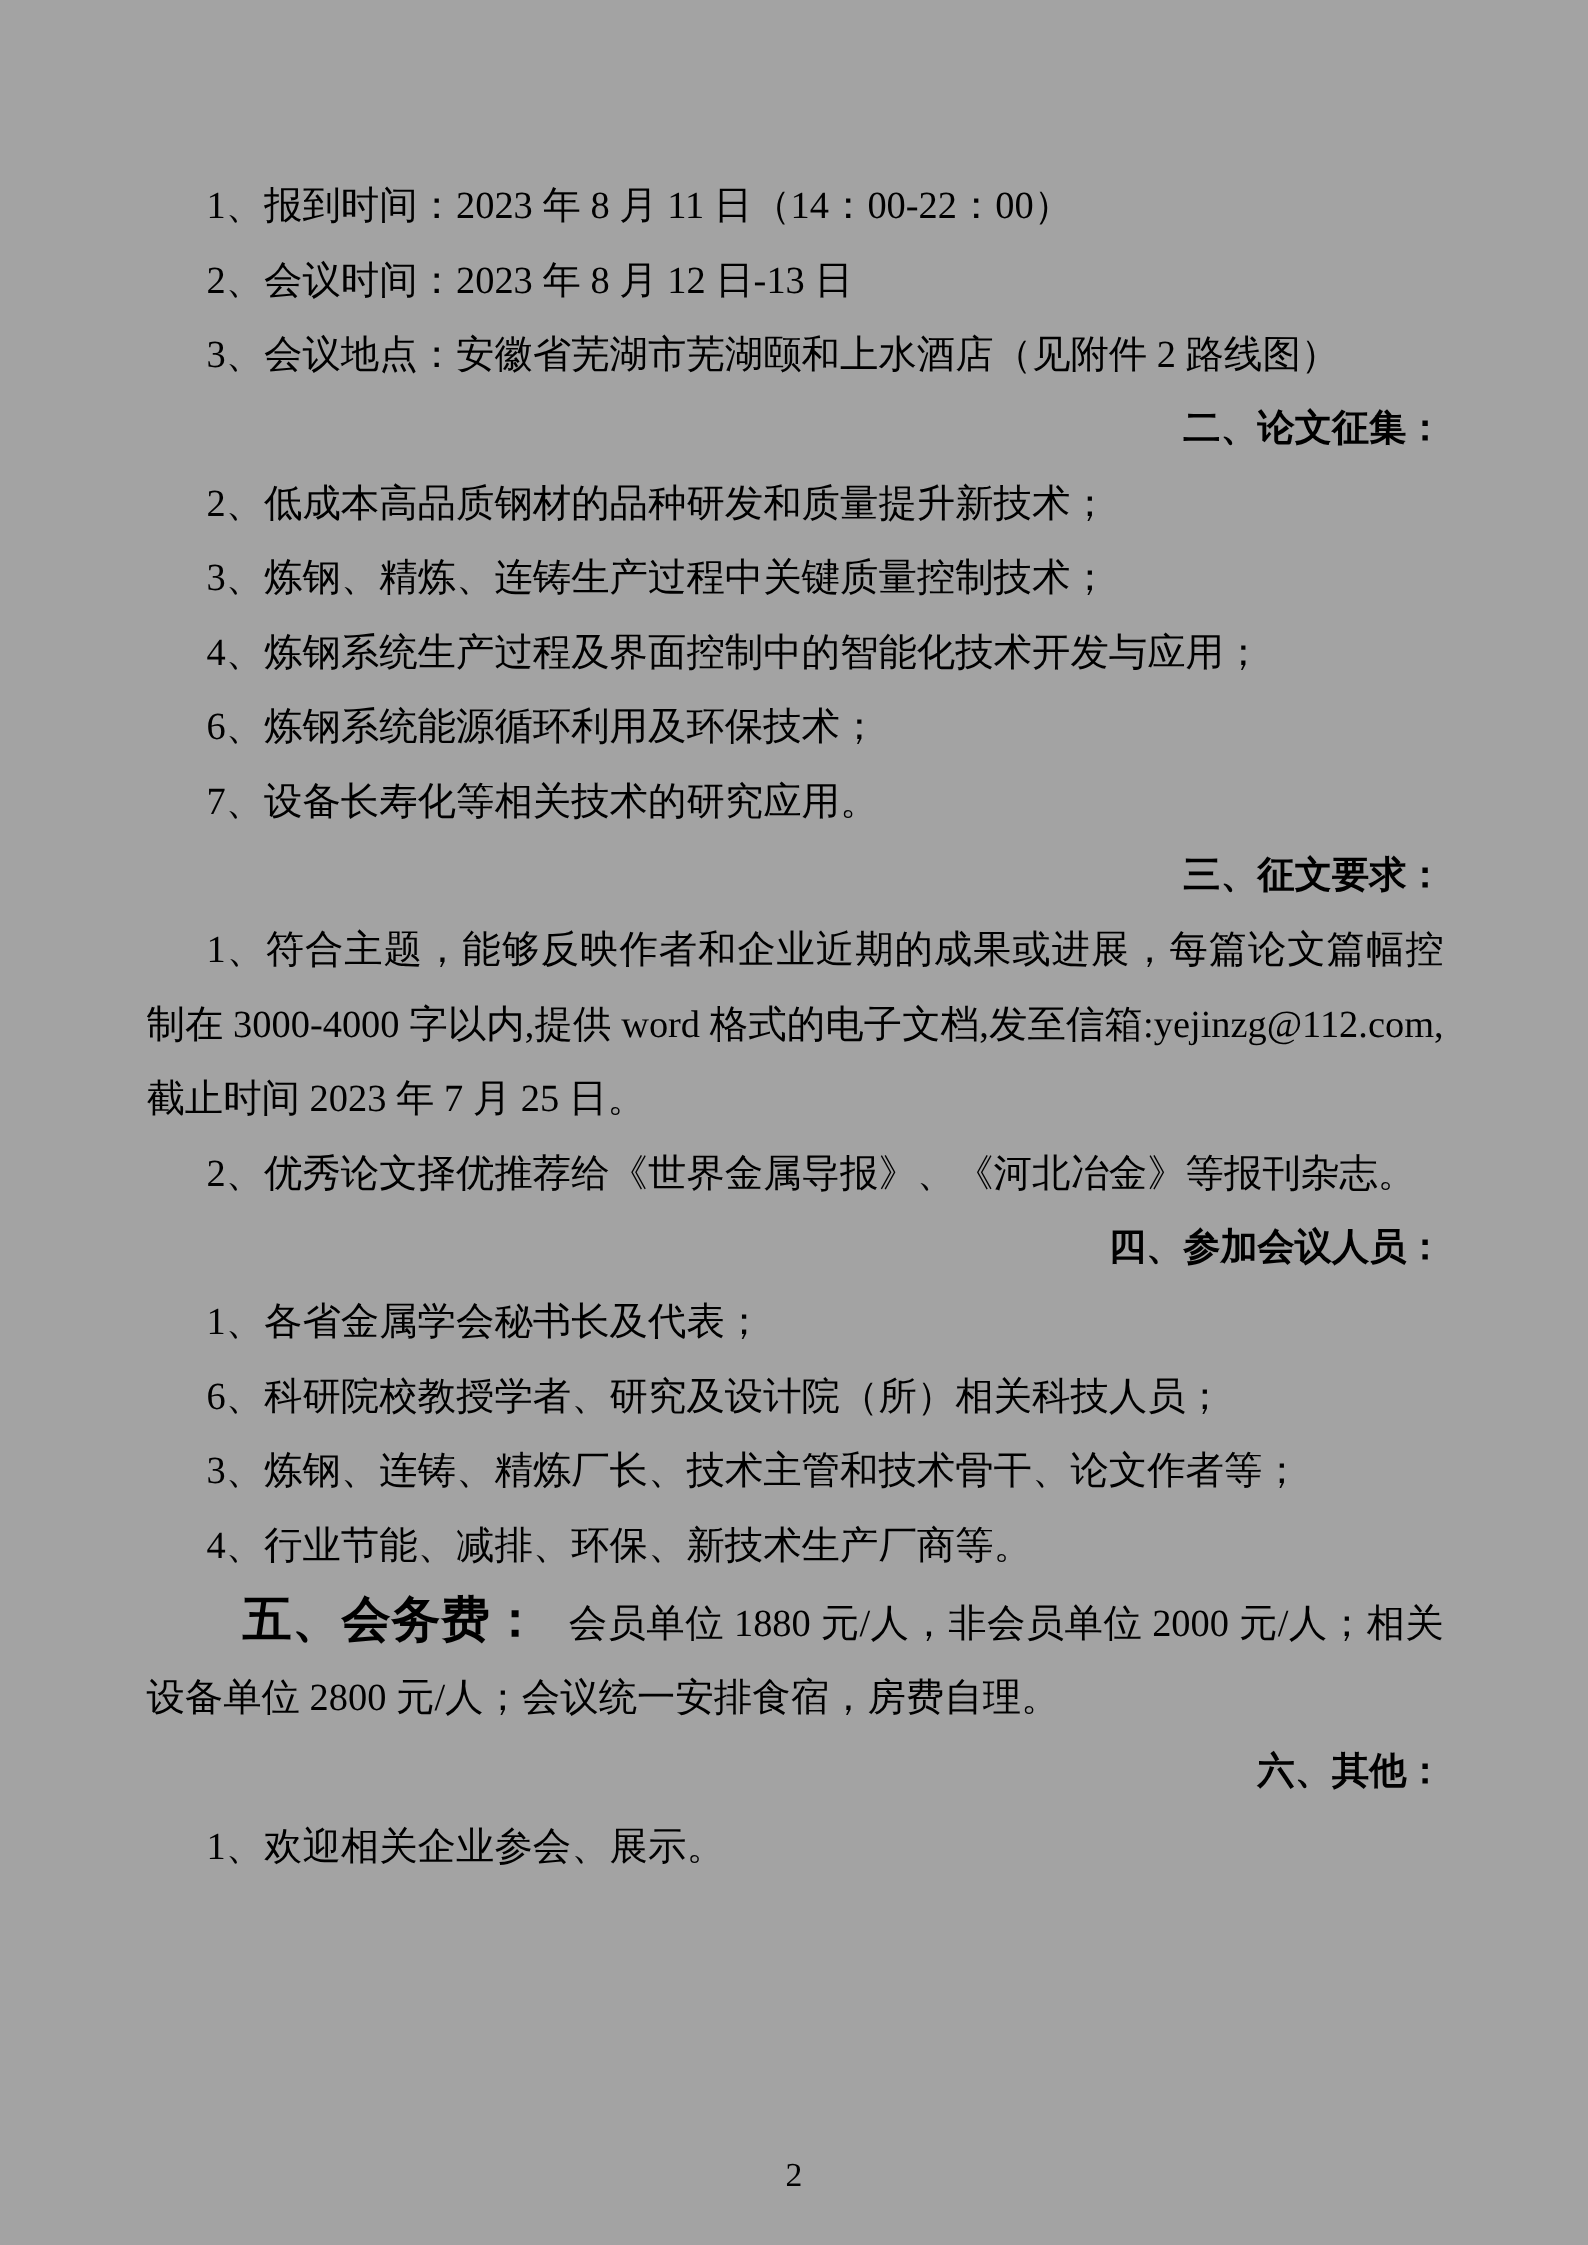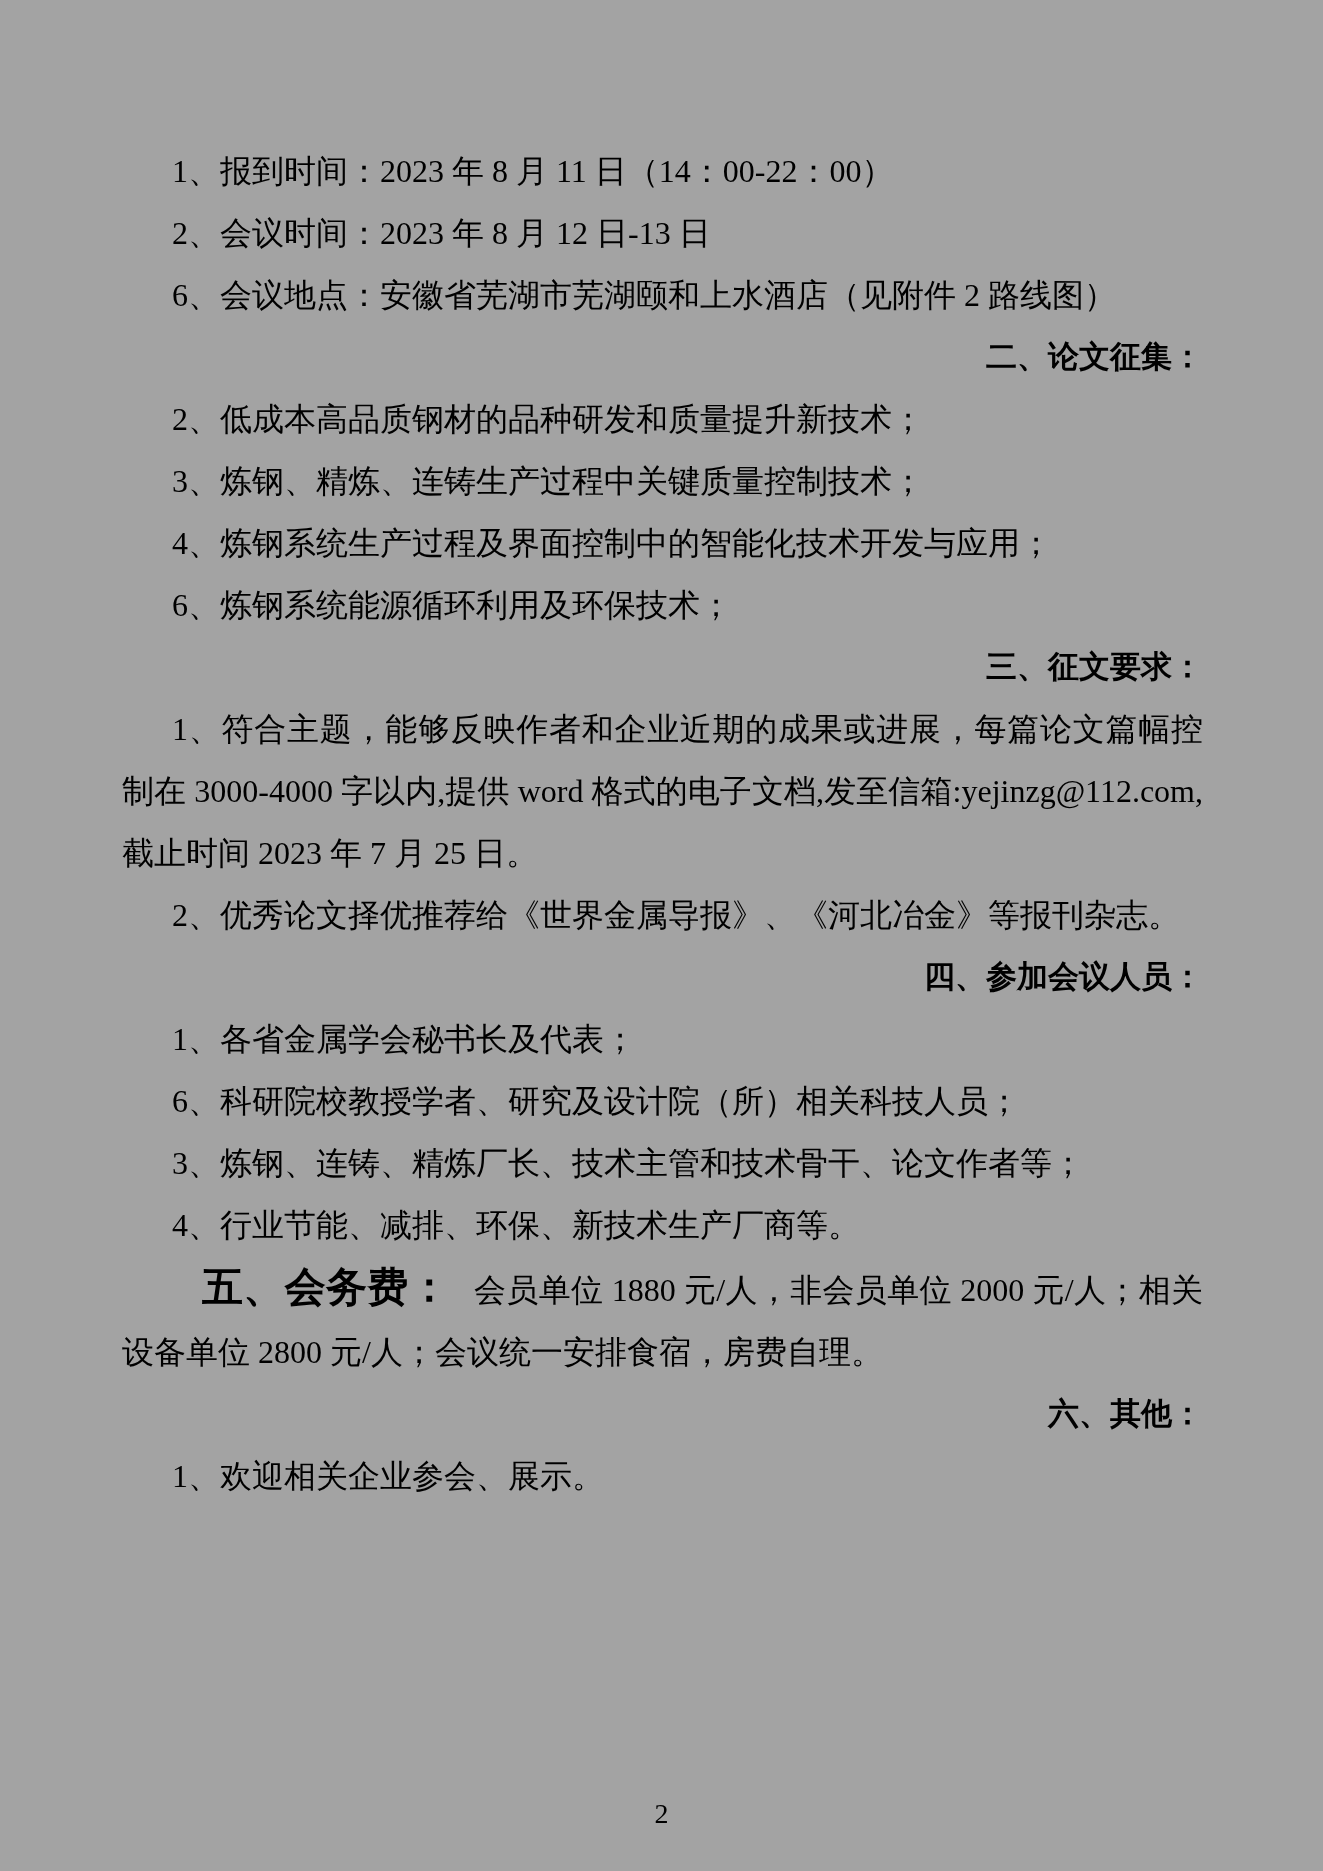--- a/index.html
+++ b/index.html
@@ -55,27 +55,28 @@
     }
   </style>
 </head>
 <body>
 
 <div class="page">
   <div class="content">
 
     <p>1、报到时间：2023 年 8 月 11 日（14：00-22：00）</p>
     <p>2、会议时间：2023 年 8 月 12 日-13 日</p>
-    <p>6、会议地点：安徽省芜湖市芜湖颐和上水酒店（见附件 2 路线图）</p>
+    <p>3、会议地点：安徽省芜湖市芜湖颐和上水酒店（见附件 2 路线图）</p>
 
     <p class="heading">二、论文征集：</p>
     <p>2、低成本高品质钢材的品种研发和质量提升新技术；</p>
     <p>3、炼钢、精炼、连铸生产过程中关键质量控制技术；</p>
     <p>4、炼钢系统生产过程及界面控制中的智能化技术开发与应用；</p>
     <p>6、炼钢系统能源循环利用及环保技术；</p>
+    <p>7、设备长寿化等相关技术的研究应用。</p>
 
     <p class="heading">三、征文要求：</p>
     <p>1、符合主题，能够反映作者和企业近期的成果或进展，每篇论文篇幅控制在 3000-4000 字以内,提供 word 格式的电子文档,发至信箱:yejinzg@112.com,截止时间 2023 年 7 月 25 日。</p>
     <p>2、优秀论文择优推荐给《世界金属导报》、《河北冶金》等报刊杂志。</p>
 
     <p class="heading">四、参加会议人员：</p>
     <p>1、各省金属学会秘书长及代表；</p>
     <p>6、科研院校教授学者、研究及设计院（所）相关科技人员；</p>
     <p>3、炼钢、连铸、精炼厂长、技术主管和技术骨干、论文作者等；</p>
     <p>4、行业节能、减排、环保、新技术生产厂商等。</p>

